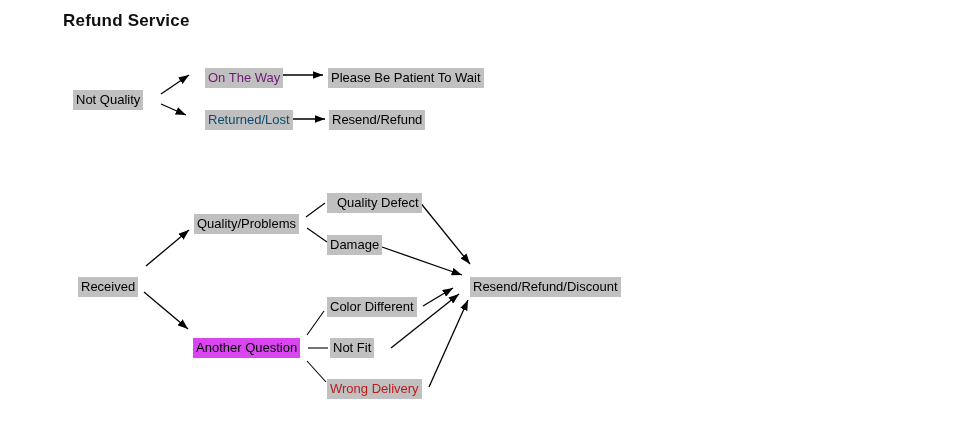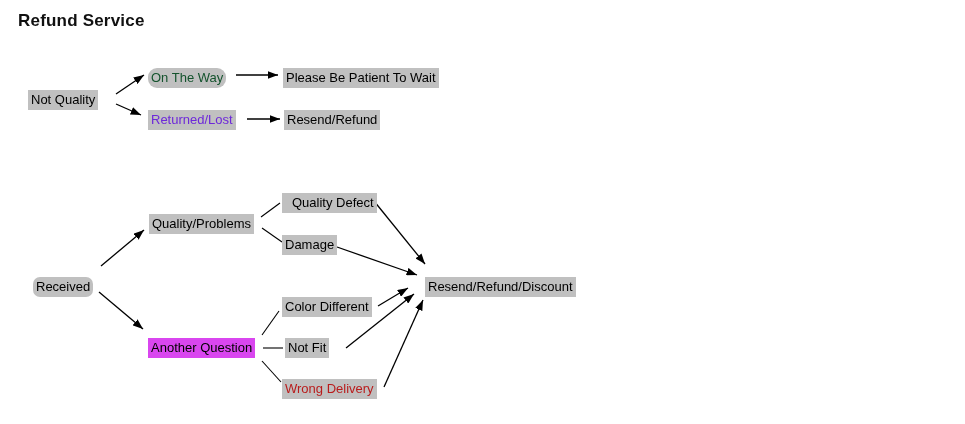--- a/index.html
+++ b/index.html
@@ -10,20 +10,21 @@
     width: 965px;
     height: 424px;
     position: relative;
     overflow: hidden;
     font-family: "Liberation Sans", sans-serif;
     background: #ffffff;
   }
   .stage {
     position: absolute;
     inset: 0;
+    margin-left: 45px;
   }
   .page-title {
     position: absolute;
     left: 18px;
     top: 11px;
     margin: 0;
     font-size: 17px;
     font-weight: bold;
     letter-spacing: 0.2px;
     color: #111111;
@@ -70,25 +71,25 @@
       <line x1="262" y1="335" x2="279" y2="311" stroke="#000000" stroke-width="1.1"></line>
       <line x1="263" y1="348" x2="283" y2="348" stroke="#000000" stroke-width="1.1"></line>
       <line x1="262" y1="361" x2="281" y2="382" stroke="#000000" stroke-width="1.1"></line>
       <line x1="378" y1="306" x2="408" y2="288" stroke="#000000" stroke-width="1.3" marker-end="url(#arrowhead)"></line>
       <line x1="346" y1="348" x2="414" y2="294" stroke="#000000" stroke-width="1.3" marker-end="url(#arrowhead)"></line>
       <line x1="384" y1="387" x2="423" y2="300" stroke="#000000" stroke-width="1.3" marker-end="url(#arrowhead)"></line>
     </svg>
 
   <div>
       <div class="node" style="left: 28px; top: 90px; background: rgb(192, 192, 192); color: rgb(0, 0, 0);">Not Quality</div>
-      <div class="node" style="left: 148px; top: 68px; background: rgb(192, 192, 192); color: #14532d; border-radius: 9px;">On The Way</div>
+      <div class="node" style="left: 160px; top: 68px; background: rgb(192, 192, 192); color: #701a75;">On The Way</div>
       <div class="node" style="left: 283px; top: 68px; background: rgb(192, 192, 192); color: rgb(0, 0, 0);">Please Be Patient To Wait</div>
-      <div class="node" style="left: 148px; top: 110px; background: rgb(192, 192, 192); color: #6d28d9;">Returned/Lost</div>
+      <div class="node" style="left: 160px; top: 110px; background: rgb(192, 192, 192); color: #0c4a6e;">Returned/Lost</div>
       <div class="node" style="left: 284px; top: 110px; background: rgb(192, 192, 192); color: rgb(0, 0, 0);">Resend/Refund</div>
-      <div class="node" style="left: 33px; top: 277px; background: rgb(192, 192, 192); color: rgb(0, 0, 0); border-radius: 7px;">Received</div>
+      <div class="node" style="left: 33px; top: 277px; background: rgb(192, 192, 192); color: rgb(0, 0, 0);">Received</div>
       <div class="node" style="left: 149px; top: 214px; background: rgb(192, 192, 192); color: rgb(0, 0, 0);">Quality/Problems</div>
       <div class="node" style="left: 282px; top: 193px; background: rgb(192, 192, 192); color: rgb(0, 0, 0); padding-left: 10px;">Quality Defect</div>
       <div class="node" style="left: 282px; top: 235px; background: rgb(192, 192, 192); color: rgb(0, 0, 0);">Damage</div>
       <div class="node" style="left: 282px; top: 297px; background: rgb(192, 192, 192); color: rgb(0, 0, 0);">Color Different</div>
       <div class="node" style="left: 148px; top: 338px; background: #d946ef; color: rgb(0, 0, 0);">Another Question</div>
       <div class="node" style="left: 285px; top: 338px; background: rgb(192, 192, 192); color: rgb(0, 0, 0);">Not Fit</div>
       <div class="node" style="left: 282px; top: 379px; background: rgb(192, 192, 192); color: #b91c1c;">Wrong Delivery</div>
       <div class="node" style="left: 425px; top: 277px; background: rgb(192, 192, 192); color: rgb(0, 0, 0);">Resend/Refund/Discount</div>
     </div>
 </div>

